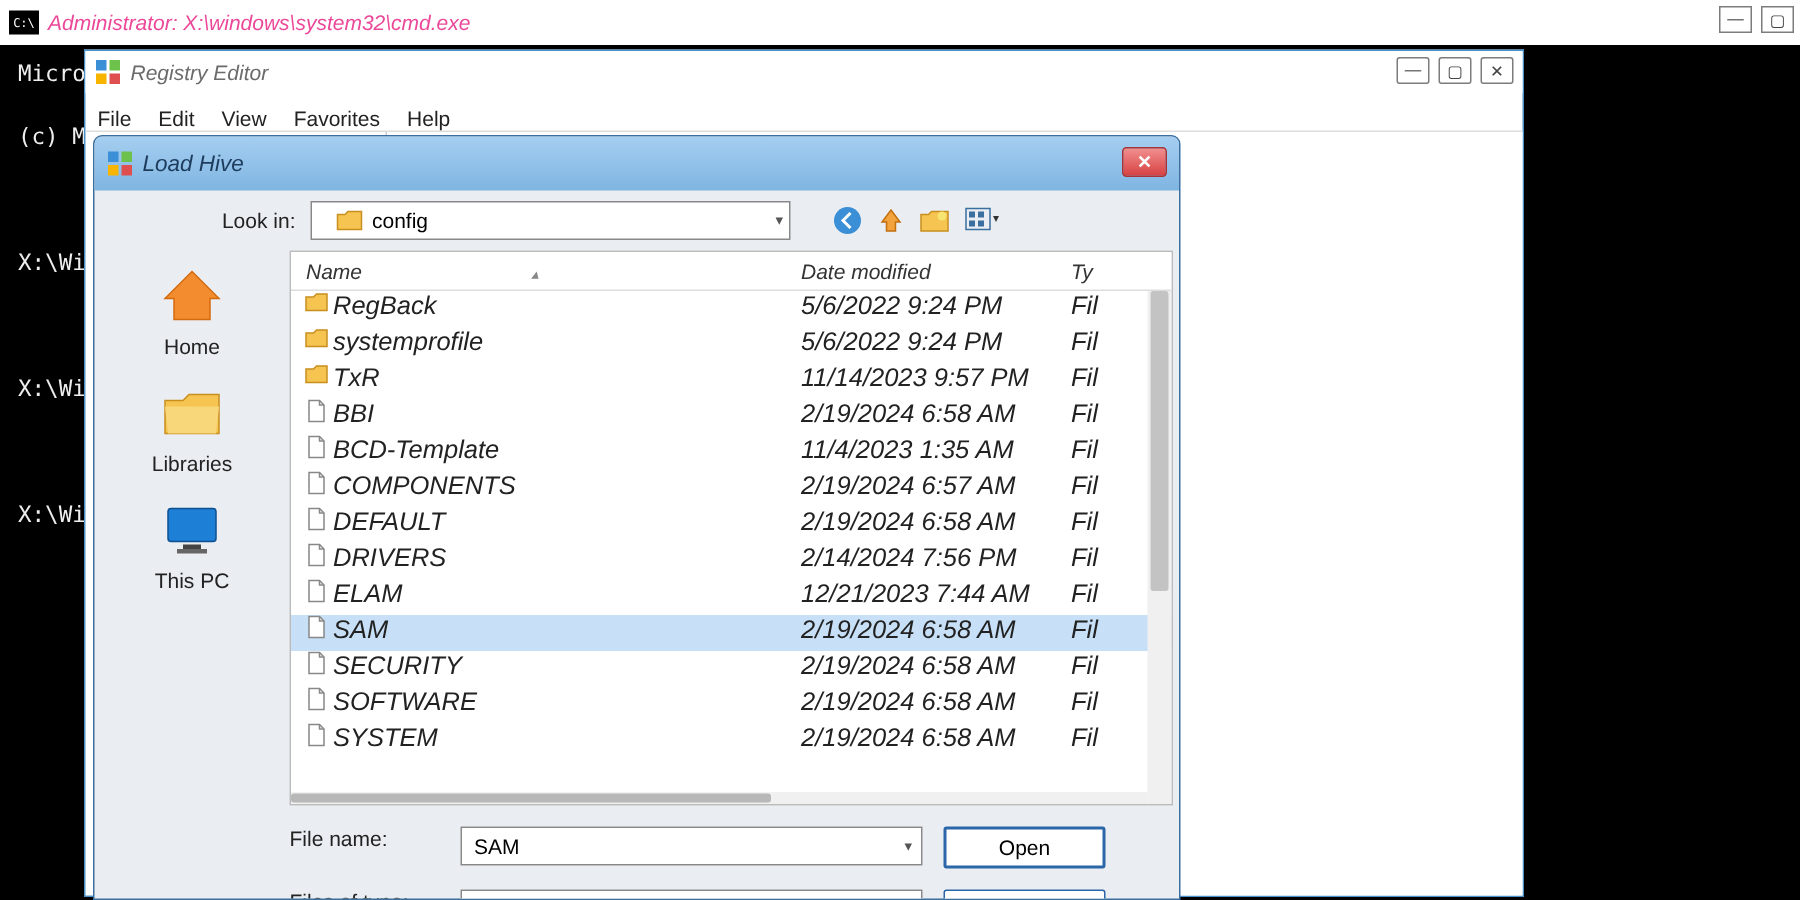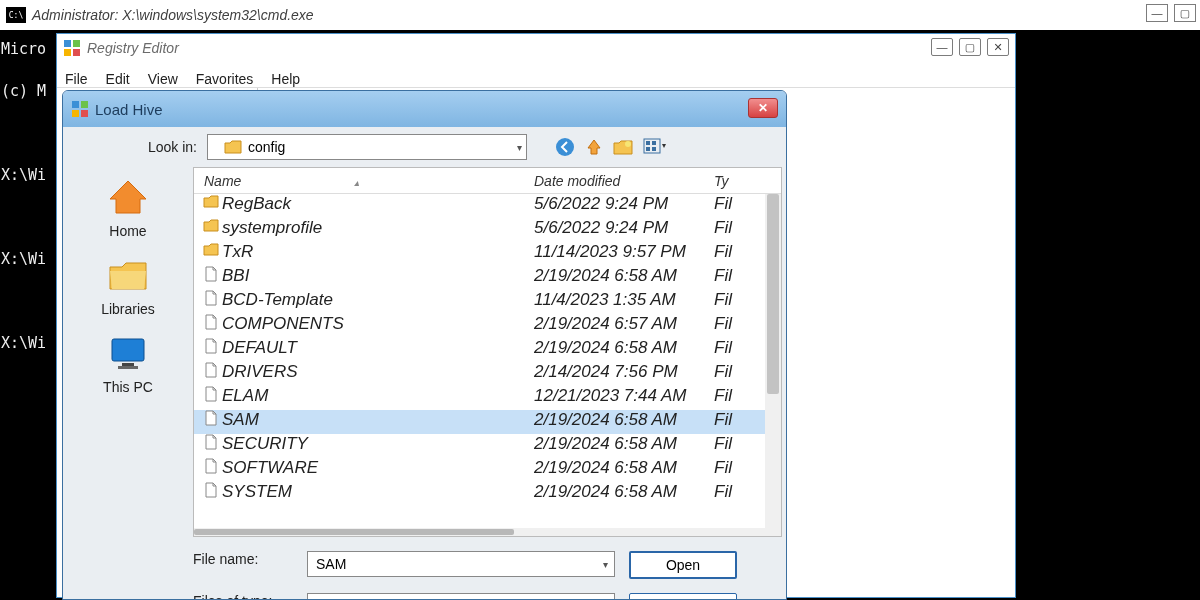--- a/index.html
+++ b/index.html
@@ -1,38 +1,38 @@
 <!DOCTYPE html>
 <html><head>
 <meta charset="utf-8">
 <style>
 * { box-sizing: border-box; margin: 0; padding: 0; font-family: "Segoe UI", Arial, sans-serif; }
 body { background: #000; width: 1200px; height: 600px; overflow: hidden; position: relative; }
 
 .cmd-window { position: absolute; top: 0; left: 0; width: 1200px; height: 30px; background: #fff; display: flex; align-items: center; }
 .cmd-icon { width: 20px; height: 16px; background: #000; margin: 0 6px; display: inline-flex; align-items: center; justify-content: center; color: #fff; font-size: 8px; font-family: Consolas, monospace; }
-.cmd-title { font-style: italic; color: #404040; font-size: 14px; }
+.cmd-title { font-style: italic; color: #ec4899; font-size: 14px; }
 .cmd-winbtns { position: absolute; top: 4px; right: 4px; display: flex; gap: 6px; }
 .winbtn { width: 22px; height: 18px; border: 1px solid #7c7c7c; background: #fff; display: flex; align-items: center; justify-content: center; font-size: 11px; color: #444; }
 
-.cmd-body { position: absolute; top: 22px; left: 0; width: 56px; color: #eee; font-family: Consolas, monospace; font-size: 15px; line-height: 2.8; white-space: pre; padding-left: 1px; padding-top: 6px; }
+.cmd-body { position: absolute; top: 22px; left: 0; width: 56px; color: #eee; font-family: Consolas, monospace; font-size: 15px; line-height: 2.8; white-space: pre; padding-left: 12px; padding-top: 6px; }
 
 .regedit { position: absolute; top: 33px; left: 56px; width: 960px; height: 565px; background: #fff; border: 1px solid #4a90c8; }
 .regedit-titlebar { height: 28px; background: #fff; display: flex; align-items: center; padding-left: 6px; position: relative; }
 .regedit-titlebar .cubes-icon { width: 18px; height: 18px; margin-right: 6px; }
 .regedit-titlebar .title { font-style: italic; color: #6b6b6b; font-size: 14px; }
 .regedit-winbtns { position: absolute; right: 6px; top: 4px; display: flex; gap: 6px; }
 .regedit-winbtns .winbtn { border-radius: 2px; }
 .regedit-menubar { height: 26px; display: flex; align-items: flex-end; padding-left: 8px; gap: 18px; font-size: 14px; color: #222; border-bottom: 1px solid #ddd; }
 .regedit-content { position: absolute; top: 54px; left: 200px; right: 0; bottom: 0; background: #fff; border-left: 1px solid #ccc; }
 
 .load-hive { position: absolute; top: 90px; left: 62px; width: 725px; height: 510px; background: #eaeef2; border: 1px solid #3b6fa0; border-radius: 6px 6px 0 0; overflow: hidden; }
 .lh-titlebar { height: 36px; background: linear-gradient(#a5cef0, #7fb5e2); display: flex; align-items: center; padding-left: 8px; position: relative; }
 .lh-titlebar .cubes-icon { width: 18px; height: 18px; margin-right: 6px; }
-.lh-titlebar .title { color: #1d3c5c; font-size: 15px; }
+.lh-titlebar .title { font-style: italic; color: #1d3c5c; font-size: 15px; }
 .lh-close { position: absolute; right: 8px; top: 7px; width: 30px; height: 20px; background: linear-gradient(#f28f8f, #d74242); border: 1px solid #a33; border-radius: 3px; display: flex; align-items: center; justify-content: center; color: #fff; font-weight: bold; font-size: 12px; }
 
 .lh-lookin-row { display: flex; align-items: center; height: 40px; padding: 0 10px 0 60px; gap: 10px; }
 .lh-lookin-label { width: 74px; text-align: right; font-size: 14px; color: #222; }
 .lh-lookin-combo { flex: 0 0 320px; height: 26px; border: 1px solid #888; background: #fff; display: flex; align-items: center; padding: 0 16px; position: relative; }
 .lh-lookin-combo .folder-mini { width: 18px; height: 14px; margin-right: 6px; }
 .lh-lookin-combo .val { font-size: 14px; }
 .lh-lookin-combo .dd { position: absolute; right: 4px; font-size: 10px; color: #555; }
 .lh-toolbar { display: flex; gap: 10px; margin-left: 18px; align-items: center; }
 

